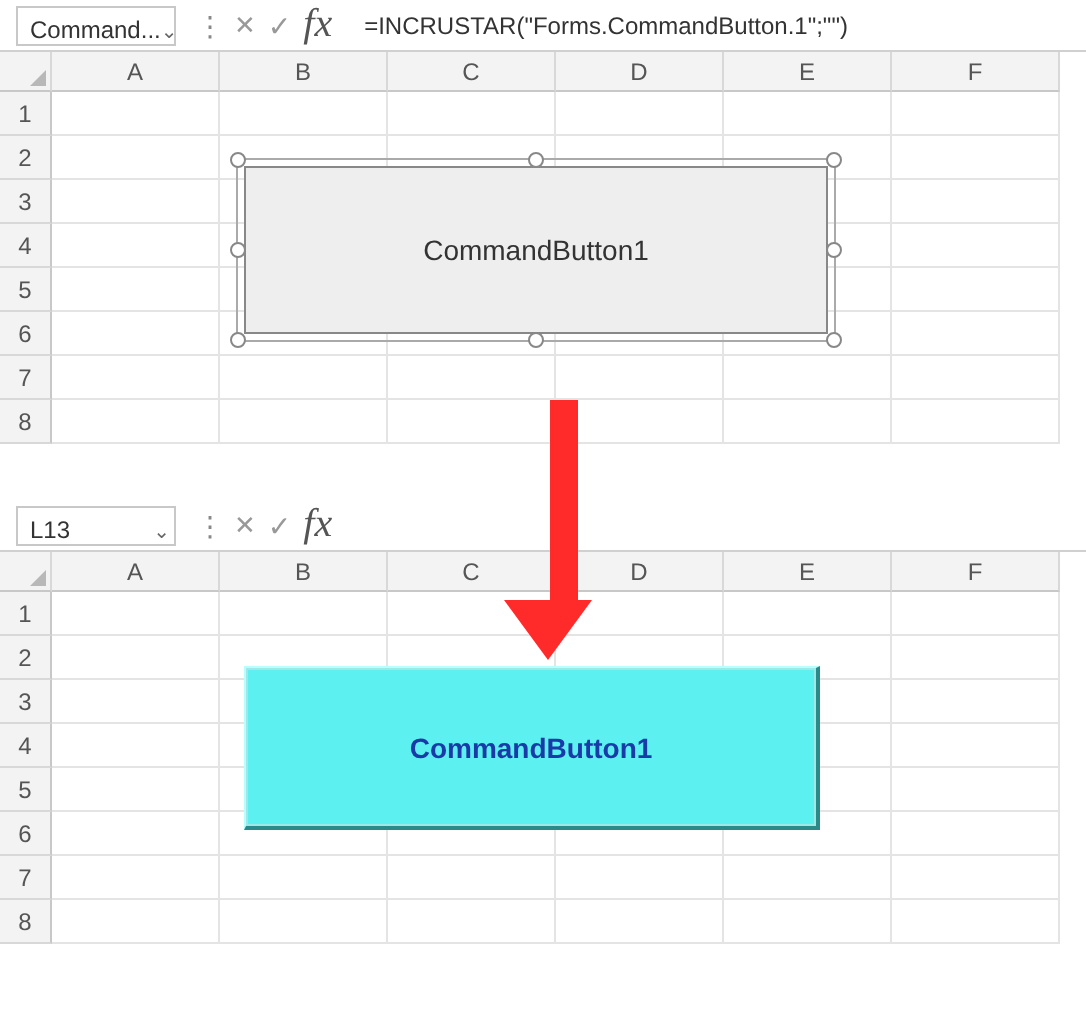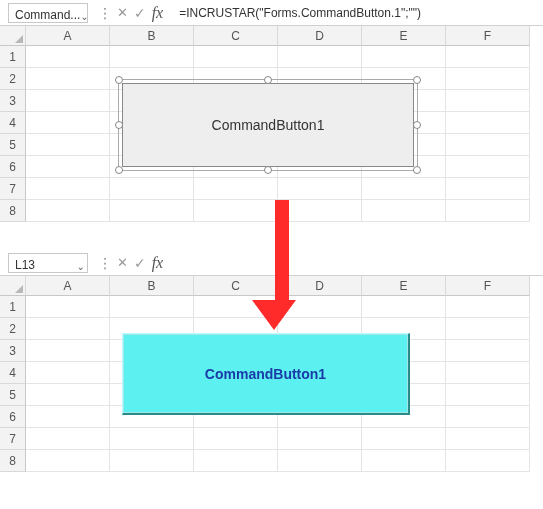--- a/index.html
+++ b/index.html
@@ -44,21 +44,21 @@
     display: flex;
     align-items: center;
     gap: 6px;
     padding: 0 6px;
     height: 20px;
     color: #888;
   }
   .fx-group .dots { letter-spacing: -1px; font-size: 14px; color:#888;}
   .fx-group .x { color:#999; font-size:13px;}
   .fx-group .chk { color:#999; font-size:14px;}
-  .fx-label { font-style: italic; font-family: "Times New Roman", serif; font-size: 16px; color:#555; }
+  .fx-label { font-style: italic; font-family: "Times New Roman", serif; font-size: 20px; color:#555; }
   .fx-input {
     flex: 1;
     height: 20px;
     display: flex;
     align-items: center;
     padding: 0 6px;
     font-size: 12px;
     color: #333;
     background:#fff;
   }

